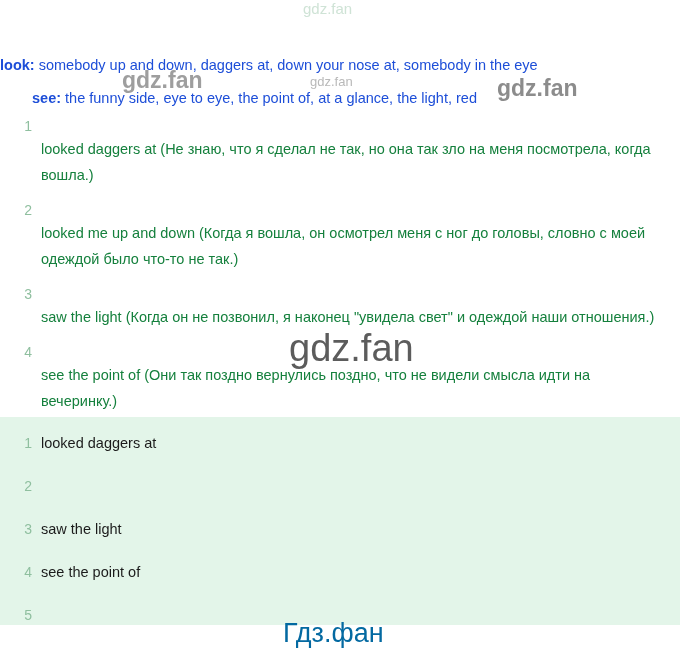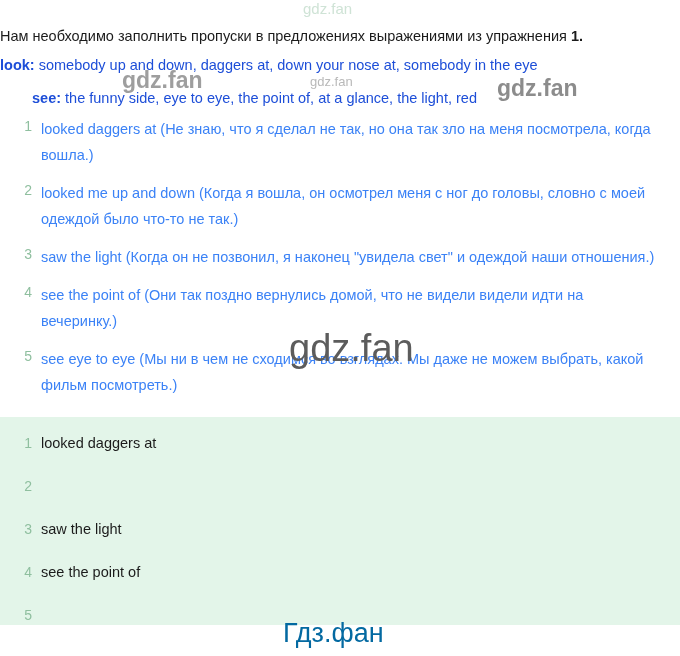--- a/index.html
+++ b/index.html
@@ -65,22 +65,23 @@
     flex: 0 0 20px;
     text-align: right;
     color: #8fbf9f;
     font-size: 14px;
     line-height: 21px;
     padding-right: 9px;
   }
   .answer-row .txt {
     font-size: 14.5px;
     line-height: 26px;
-    color: #3b82f6;
+    color: #15803d;
     flex: 1;
+    margin-top: 20px;
   }
 
   
   .summary {
     position: absolute;
     left: 0;
     top: 417px;
     width: 680px;
     height: 208px;
     background: #e3f5e9;
@@ -156,23 +157,20 @@
     color: #0369a1;
   }
 </style>
 </head>
 <body>
 
 <div class="page">
 
   <div class="wm wm-top">gdz.fan</div>
 
-  <div class="intro">
-    <span>Нам необходимо заполнить пропуски в предложениях выражениями из упражнения </span><span class="num-end">1.</span>
-  </div>
 
   <div class="vocab vocab-look">
     <span class="lead">look:</span>
     <span>somebody up and down, daggers at, down your nose at, somebody in the eye</span>
   </div>
 
   <div class="vocab vocab-see">
     <span class="lead">see:</span>
     <span>the funny side, eye to eye, the point of, at a glance, the light, red</span>
   </div>
@@ -189,21 +187,21 @@
     <div class="answer-row">
       <div class="idx">2</div>
       <div class="txt">looked me up and down (Когда я вошла, он осмотрел меня с ног до головы, словно с моей одеждой было что-то не так.)</div>
     </div>
     <div class="answer-row">
       <div class="idx">3</div>
       <div class="txt">saw the light (Когда он не позвонил, я наконец "увидела свет" и одеждой наши отношения.)</div>
     </div>
     <div class="answer-row">
       <div class="idx">4</div>
-      <div class="txt">see the point of (Они так поздно вернулись домой, что не видели видели идти на вечеринку.)</div>
+      <div class="txt">see the point of (Они так поздно вернулись поздно, что не видели смысла идти на вечеринку.)</div>
     </div>
     <div class="answer-row">
       <div class="idx">5</div>
       <div class="txt">see eye to eye (Мы ни в чем не сходимся во взглядах. Мы даже не можем выбрать, какой фильм посмотреть.)</div>
     </div>
   </div>
 
   <div class="wm wm-big">gdz.fan</div>
 
   <div class="summary">

